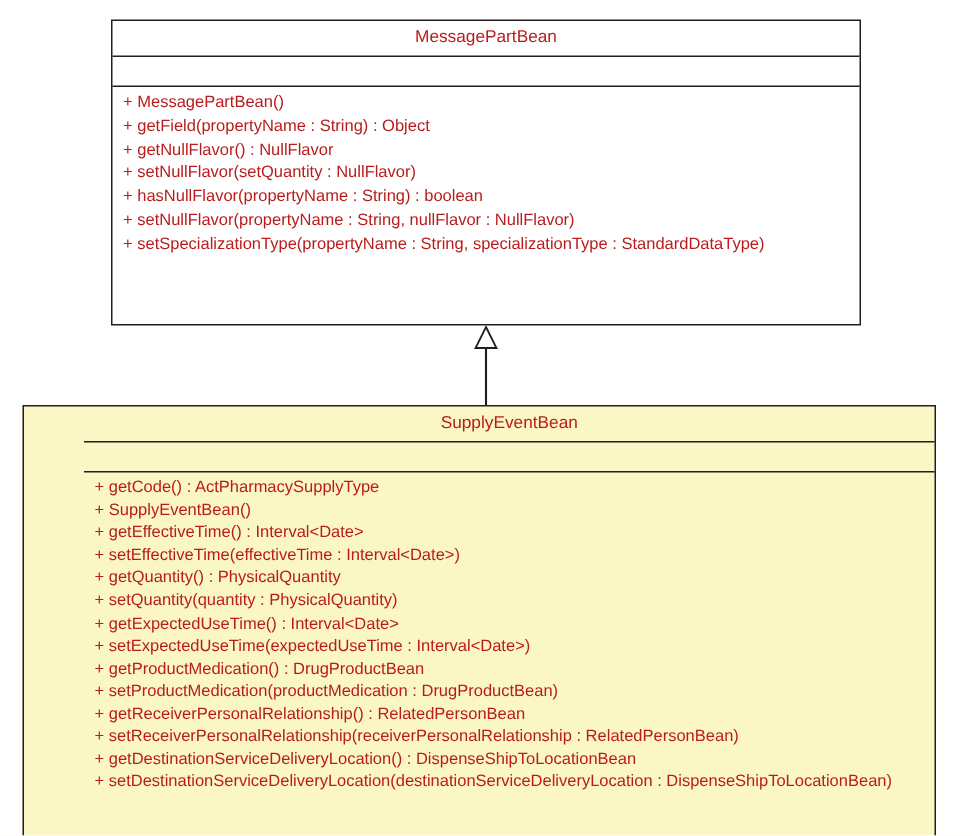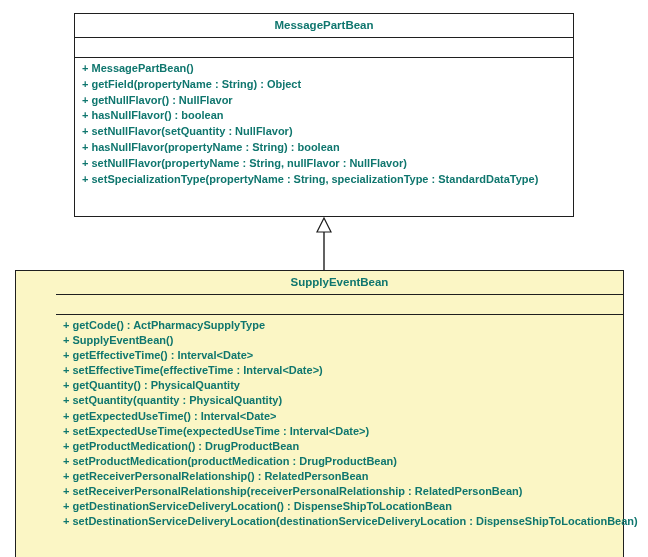--- a/index.html
+++ b/index.html
@@ -13,22 +13,21 @@
     width: 648px;
     height: 557px;
     background: #ffffff;
     overflow: hidden;
   }
   .class-box {
     position: absolute;
     box-sizing: border-box;
     border: 1px solid #1f1f1f;
     background: #ffffff;
-    color: #0f766e;
-    font-weight: bold;
+    color: #b91c1c;
   }
   .class-box.top {
     left: 74px;
     top: 13px;
     width: 500px;
     height: 204px;
   }
   .class-box.bottom {
     left: 15px;
     top: 270px;
@@ -79,21 +78,20 @@
 
 <div class="canvas">
 
   <section class="class-box top">
     <header class="class-title">MessagePartBean</header>
     <div class="attrs-compartment"></div>
     <ul class="methods">
       <li>+ MessagePartBean()</li>
       <li>+ getField(propertyName : String) : Object</li>
       <li>+ getNullFlavor() : NullFlavor</li>
-      <li>+ hasNullFlavor() : boolean</li>
       <li>+ setNullFlavor(setQuantity : NullFlavor)</li>
       <li>+ hasNullFlavor(propertyName : String) : boolean</li>
       <li>+ setNullFlavor(propertyName : String, nullFlavor : NullFlavor)</li>
       <li>+ setSpecializationType(propertyName : String, specializationType : StandardDataType)</li>
     </ul>
   </section>
 
   <svg class="generalization" viewBox="0 0 22 53" xmlns="http://www.w3.org/2000/svg">
     <line x1="11" y1="15" x2="11" y2="53" stroke="#1f1f1f" stroke-width="1.4"></line>
     <polygon points="11,1 18,15 4,15" fill="#ffffff" stroke="#1f1f1f" stroke-width="1.2"></polygon>

